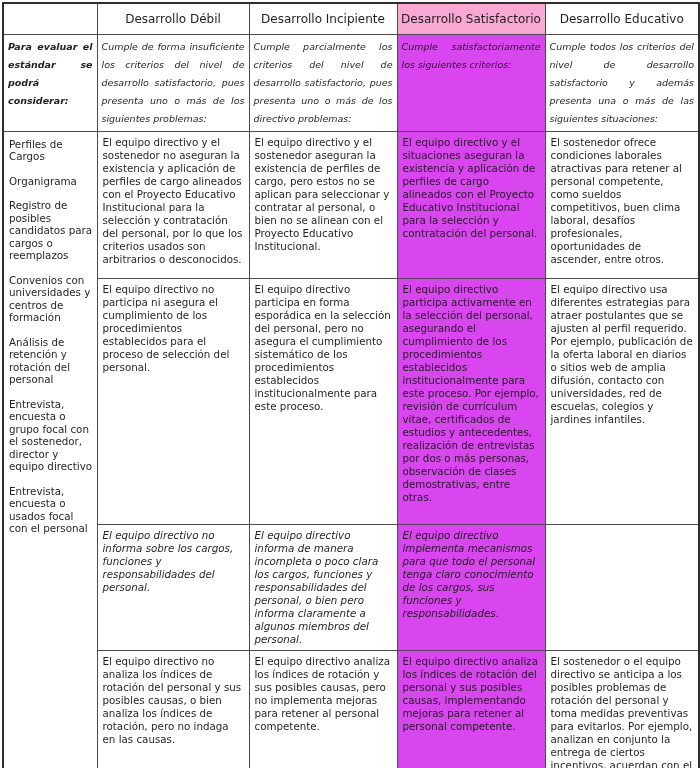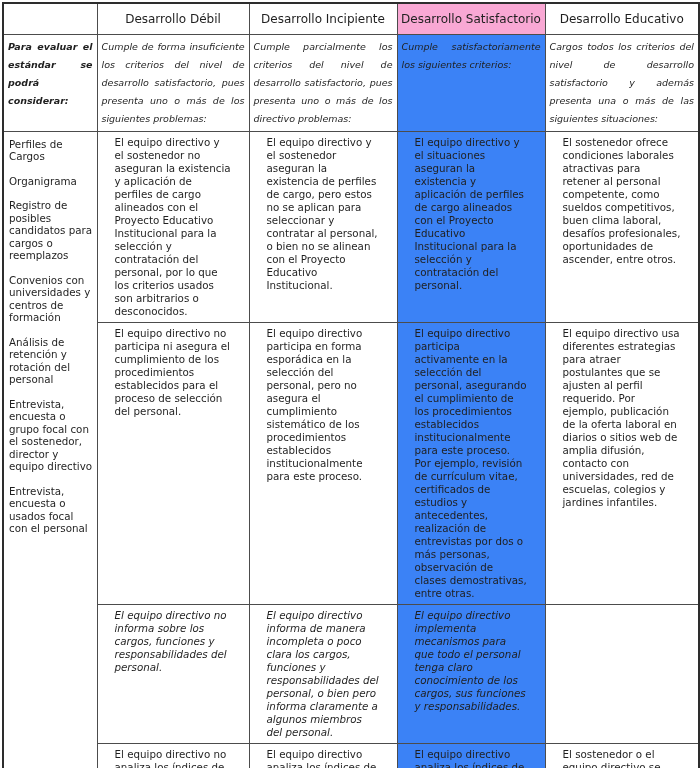--- a/index.html
+++ b/index.html
@@ -47,23 +47,23 @@
     font-size: 10.5px;
     line-height: 12.5px;
     text-align: left;
     padding: 3px 4px;
   }
   tr.criteria-row .bld { font-weight: normal; }
   
   td.cell {
     font-size: 10.3px;
     line-height: 13px;
-    padding: 4px 17px;
+    padding: 4px 5px;
   }
-  td.sat-col { background: #3b82f6; }
+  td.sat-col { background: #d946ef; }
   
   td.evidence {
     font-size: 10.3px;
     line-height: 12.5px;
     padding: 6px 4px 4px 5px;
   }
   td.evidence .ev { margin: 0 0 12px 0; }
   tr.row1 td { height: 147px; }
   tr.row2 td { height: 246px; }
   tr.row3 td { height: 120px; font-style: italic; }
@@ -95,21 +95,21 @@
     <td>
       <span>Cumple de forma insuficiente los criterios del nivel de desarrollo satisfactorio, pues presenta </span><span class="bld">uno o más de los siguientes problemas:</span><span></span>
     </td>
     <td>
       <span>Cumple parcialmente los criterios del nivel de desarrollo satisfactorio, pues presenta </span><span class="bld">uno o más</span><span> de los directivo problemas:</span>
     </td>
     <td class="sat-col">
       <span>Cumple satisfactoriamente los siguientes criterios:</span><span class="bld"></span><span></span>
     </td>
     <td>
-      <span>Cargos todos los criterios del nivel de desarrollo satisfactorio y además presenta </span><span class="bld">una o más</span><span> de las siguientes situaciones:</span>
+      <span>Cumple todos los criterios del nivel de desarrollo satisfactorio y además presenta </span><span class="bld">una o más</span><span> de las siguientes situaciones:</span>
     </td>
   </tr>
 
   <tr class="row1">
     <td class="evidence" rowspan="4">
       <div class="ev">Perfiles de Cargos</div>
       <div class="ev">Organigrama</div>
       <div class="ev">Registro de posibles candidatos para cargos o reemplazos</div>
       <div class="ev">Convenios con universidades y centros de formación</div>
       <div class="ev">Análisis de retención y rotación del personal</div>

